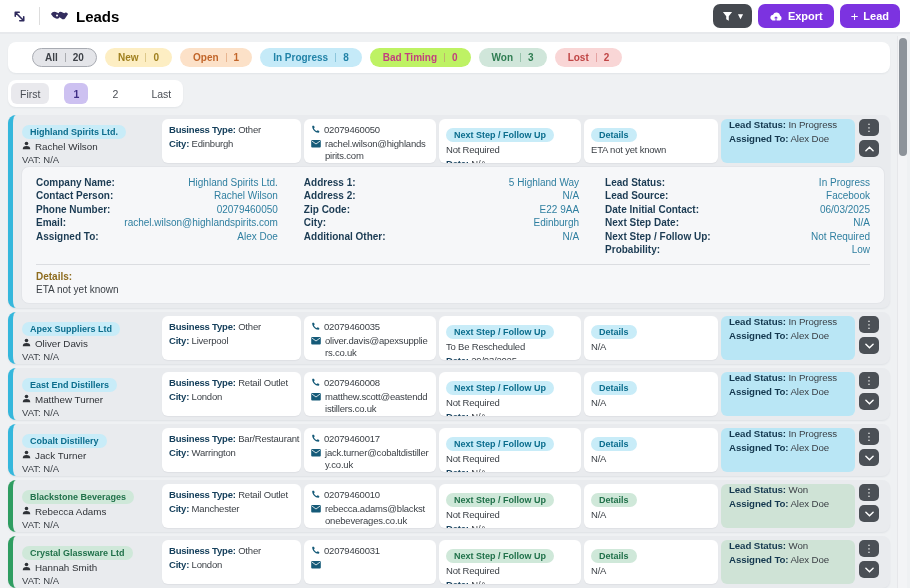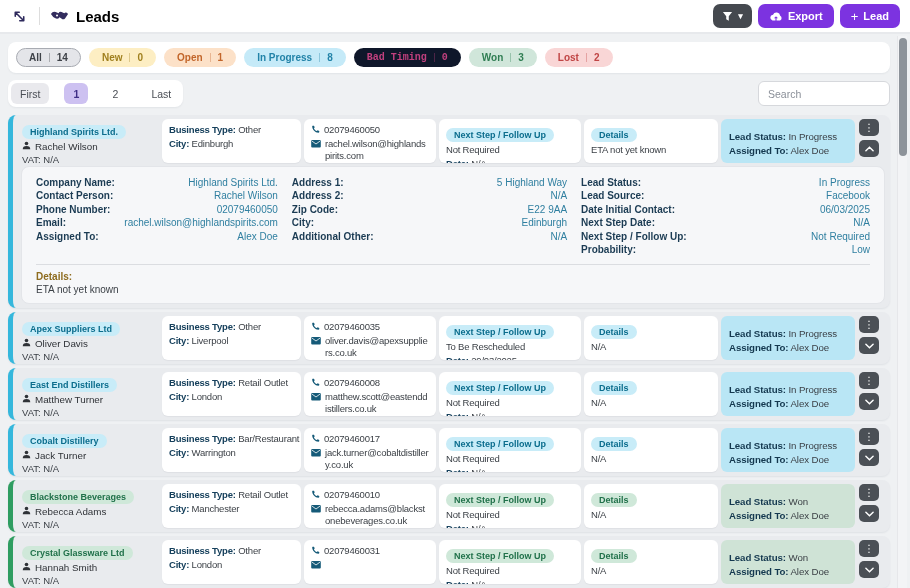--- a/index.html
+++ b/index.html
@@ -25,34 +25,34 @@
     font-family:"Liberation Sans", sans-serif;
   }
   .btn-dark { background:#45494f; padding:0 9px; }
   .btn-purple { background:#7c33e0; }
   .caret { font-size:9px; }
 
   
   .content { padding:8px 20px 0 8px; }
 
   .tabs-bar {
-    background:#fff; border-radius:8px; padding:6px 8px; display:flex; gap:8px;
+    background:#fff; border-radius:8px; padding:6px 24px; display:flex; gap:8px;
     box-shadow:0 1px 2px rgba(20,30,50,.06); margin-bottom:7px; align-items:center;
   }
   .pill {
     display:flex; align-items:center; border-radius:999px; padding:3px 12px;
     font-size:10px; font-weight:bold; border:1px solid transparent; cursor:pointer;
     background:#eee; font-family:"Liberation Sans", sans-serif;
   }
   .pill .sep { width:1px; height:9px; background:currentColor; opacity:.35; margin:0 7px; }
   .pill-all  { background:#e4e5e9; color:#3e4248; border-color:#a8abb2; }
   .pill-new  { background:#fdeec3; color:#a0801f; }
   .pill-open { background:#fce1c8; color:#c2652a; }
   .pill-progress { background:#c5eaf8; color:#2283a8; }
-  .pill-bad  { background:#0f172a; color:#c2407e;font-family:Liberation Mono, monospace; }
+  .pill-bad  { background:#bef264; color:#c2407e; }
   .pill-won  { background:#d0e6da; color:#2f7d52; }
   .pill-lost { background:#f9d6d6; color:#c04545; }
 
   .toolbar-row { display:flex; align-items:center; margin-bottom:8px; }
   .pager {
     background:#fff; border-radius:8px; padding:3px; display:flex; gap:15px;
     box-shadow:0 1px 2px rgba(20,30,50,.06);
   }
   .pager-item {
     border:none; background:transparent; height:21px; min-width:24px; padding:0 9px;
@@ -94,39 +94,39 @@
   .box-business { width:139px; }
   .box-contact  { width:132px; }
   .box-next     { width:142px; }
   .box-details  { width:134px; }
   .bline { font-size:9.5px; letter-spacing:-0.2px; white-space:nowrap; margin-bottom:3px; color:#3a3f45; }
   .bline b { color:#16405c; }
   .ico-line { display:flex; align-items:flex-start; gap:4px; font-size:9.5px; letter-spacing:-0.2px; margin-bottom:2px; color:#3a3f45; }
   .ico-line .svgw { flex:0 0 auto; margin-top:1px; }
   .email span { word-break:break-all; line-height:1.25; }
   .status {
-    width:134px; background:var(--panel); border-radius:6px; padding:12px 8px;
+    width:134px; background:var(--panel); border-radius:6px; padding:0 8px;
     font-size:9.7px; letter-spacing:-0.1px; overflow:hidden;
   }
   .status div { white-space:nowrap; margin-bottom:3px; }
   .status b { color:#14384f; }
   .actions { width:22px; display:flex; flex-direction:column; gap:4px; align-items:center; }
   .mini {
     width:20px; height:17px; background:#4b5056; border:none; border-radius:5px;
     color:#fff; font-size:10px; line-height:1; cursor:pointer;
     display:flex; align-items:center; justify-content:center;
   }
   .mini svg.up { transform:rotate(180deg); }
 
   
   .panel {
     margin:3px 2px 0 8px; background:#f6f7f9; border:1px solid #e3e5e9; border-radius:8px;
     padding:9px 14px 8px 14px;
   }
-  .pgrid { display:flex; gap:14px; }
+  .pgrid { display:flex; gap:26px; }
   .pgroup { display:flex; flex-direction:column; }
   .pg-a { flex:0 0 29%; } .pg-b { flex:0 0 33%; } .pg-c { flex:1; }
   .drow { display:flex; justify-content:space-between; font-size:10px; line-height:1.34; white-space:nowrap; }
   .dlabel { font-weight:bold; color:#1b3b53; margin-right:10px; }
   .dval { color:#2f7fa0; }
   .pdivider { border-top:1px solid #dbdde1; margin:8px 0 6px 0; }
   .dmeta-label { font-size:10px; font-weight:bold; color:#8e6c1f; margin-bottom:2px; }
   .dmeta-value { font-size:10px; color:#3a3f45; }
 
   
@@ -176,21 +176,21 @@
     </button>
   </div>
 </div>
 
 <div class="content">
 
   <div class="tabs-bar">
     <button class="pill pill-all">
       <span>All</span>
         <span class="sep"></span>
-        <span>14</span>
+        <span>20</span>
     </button>
     <button class="pill pill-new">
       <span>New</span>
         <span class="sep"></span>
         <span>0</span>
     </button>
     <button class="pill pill-open">
       <span>Open</span>
         <span class="sep"></span>
         <span>1</span>
@@ -217,21 +217,20 @@
     </button>
   </div>
 
   <div class="toolbar-row">
     <div class="pager">
       <button class="pager-item pager-first">First</button>
       <button class="pager-item pager-active">1</button>
       <button class="pager-item">2</button>
       <button class="pager-item">Last</button>
     </div>
-    <input class="search" type="text" placeholder="Search" style="">
   </div>
 
   <div class="cards">
 
     <div class="card theme-progress">
       <div class="card-row">
         <div class="col-company">
           <span class="badge">Highland Spirits Ltd.</span>
           <div class="contact-line">
               <span class="svgw"><svg width="9" height="9" viewBox="0 0 12 12">

